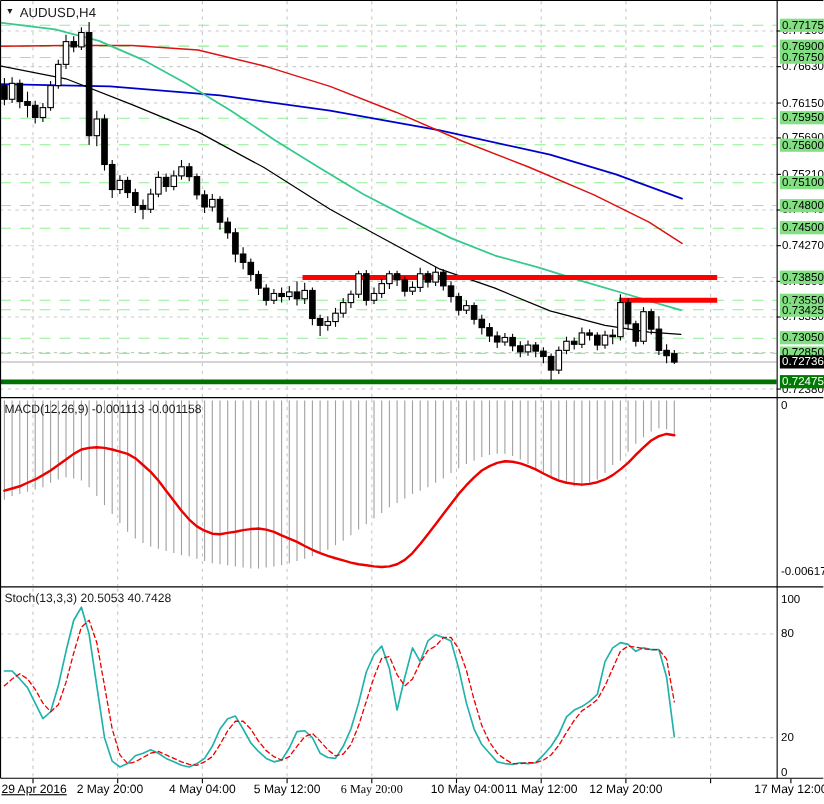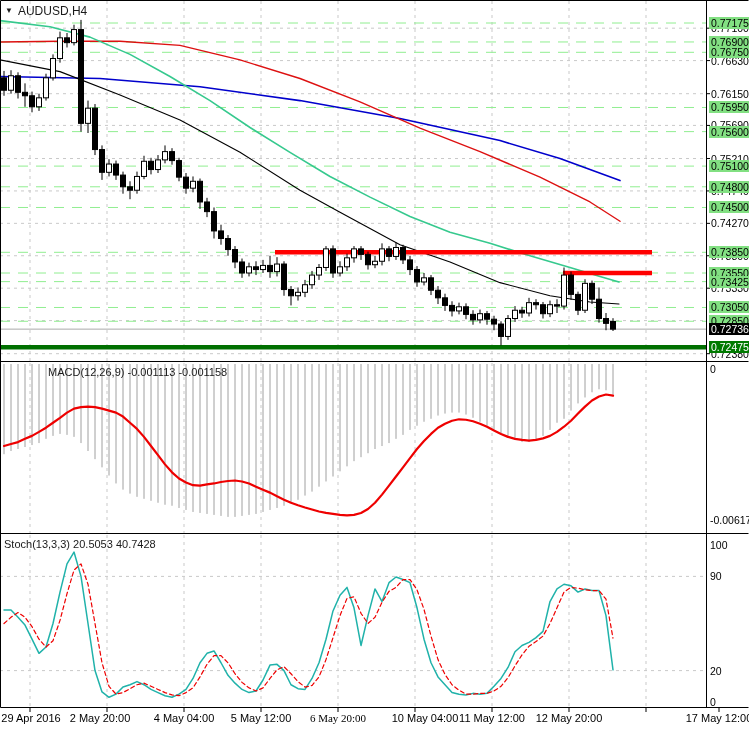--- a/index.html
+++ b/index.html
@@ -407,21 +407,21 @@
         <line x1="706" y1="288.1724137931041" x2="710" y2="288.1724137931041" stroke="#000" stroke-width="1"></line>
         <line x1="706" y1="353.6896551724141" x2="710" y2="353.6896551724141" stroke="#000" stroke-width="1"></line>
       </g>
     </svg>
 
   <div class="chart-title">
     <span class="dd-icon">▼</span>
     <span>AUDUSD,H4</span>
   </div>
 
-  <div class="ind-label" style="top:366px;margin-left:44px;">MACD(12,26,9) -0.001113 -0.001158</div>
+  <div class="ind-label" style="top:366px;">MACD(12,26,9) -0.001113 -0.001158</div>
   <div class="ind-label" style="top:538px;">Stoch(13,3,3) 20.5053 40.7428</div>
 
   <div id="price-scale">
       <div class="price-label " style="top: 22.1724px;">0.77100</div>
       <div class="price-label " style="top: 54.5862px;">0.76630</div>
       <div class="price-label " style="top: 87.6897px;">0.76150</div>
       <div class="price-label " style="top: 119.414px;">0.75690</div>
       <div class="price-label " style="top: 152.517px;">0.75210</div>
       <div class="price-label " style="top: 184.931px;">0.74740</div>
       <div class="price-label " style="top: 217.345px;">0.74270</div>
@@ -441,26 +441,26 @@
       <div class="price-label green" style="top: 275.621px;">0.73425</div>
       <div class="price-label green" style="top: 301.483px;">0.73050</div>
       <div class="price-label green" style="top: 315.276px;">0.72850</div>
       <div class="price-label darkgreen" style="top: 341.138px;">0.72475</div>
       <div class="price-label current" style="top: 323.138px;">0.72736</div>
     </div>
   <div id="sub-scales">
       <div class="sub-label" style="top: 363px;">0</div>
       <div class="sub-label" style="top: 514px;">-0.006175</div>
       <div class="sub-label" style="top: 539px;">100</div>
-      <div class="sub-label" style="top: 570.4px;">90</div>
+      <div class="sub-label" style="top: 570.4px;">80</div>
       <div class="sub-label" style="top: 664.6px;">20</div>
       <div class="sub-label" style="top: 696px;">0</div>
     </div>
   <div id="time-axis">
-      <div class="time-label" style="left: 31px;">29 Apr 2016</div>
+      <div class="time-label" style="left: 31px; text-decoration: underline;">29 Apr 2016</div>
       <div class="time-label" style="left: 100px; text-align: center;">2 May 20:00</div>
       <div class="time-label" style="left: 184px;">4 May 04:00</div>
       <div class="time-label" style="left: 261px;">5 May 12:00</div>
       <div class="time-label" style="left: 338px; font-family: Liberation Serif, serif;">6 May 20:00</div>
       <div class="time-label" style="left: 425px;">10 May 04:00</div>
       <div class="time-label" style="left: 492px;">11 May 12:00</div>
       <div class="time-label" style="left: 569px;">12 May 20:00</div>
       <div class="time-label" style="left: 646px; margin-top: 44px;">16 May 04:00</div>
       <div class="time-label" style="left: 719px;">17 May 12:00</div>
     </div>

